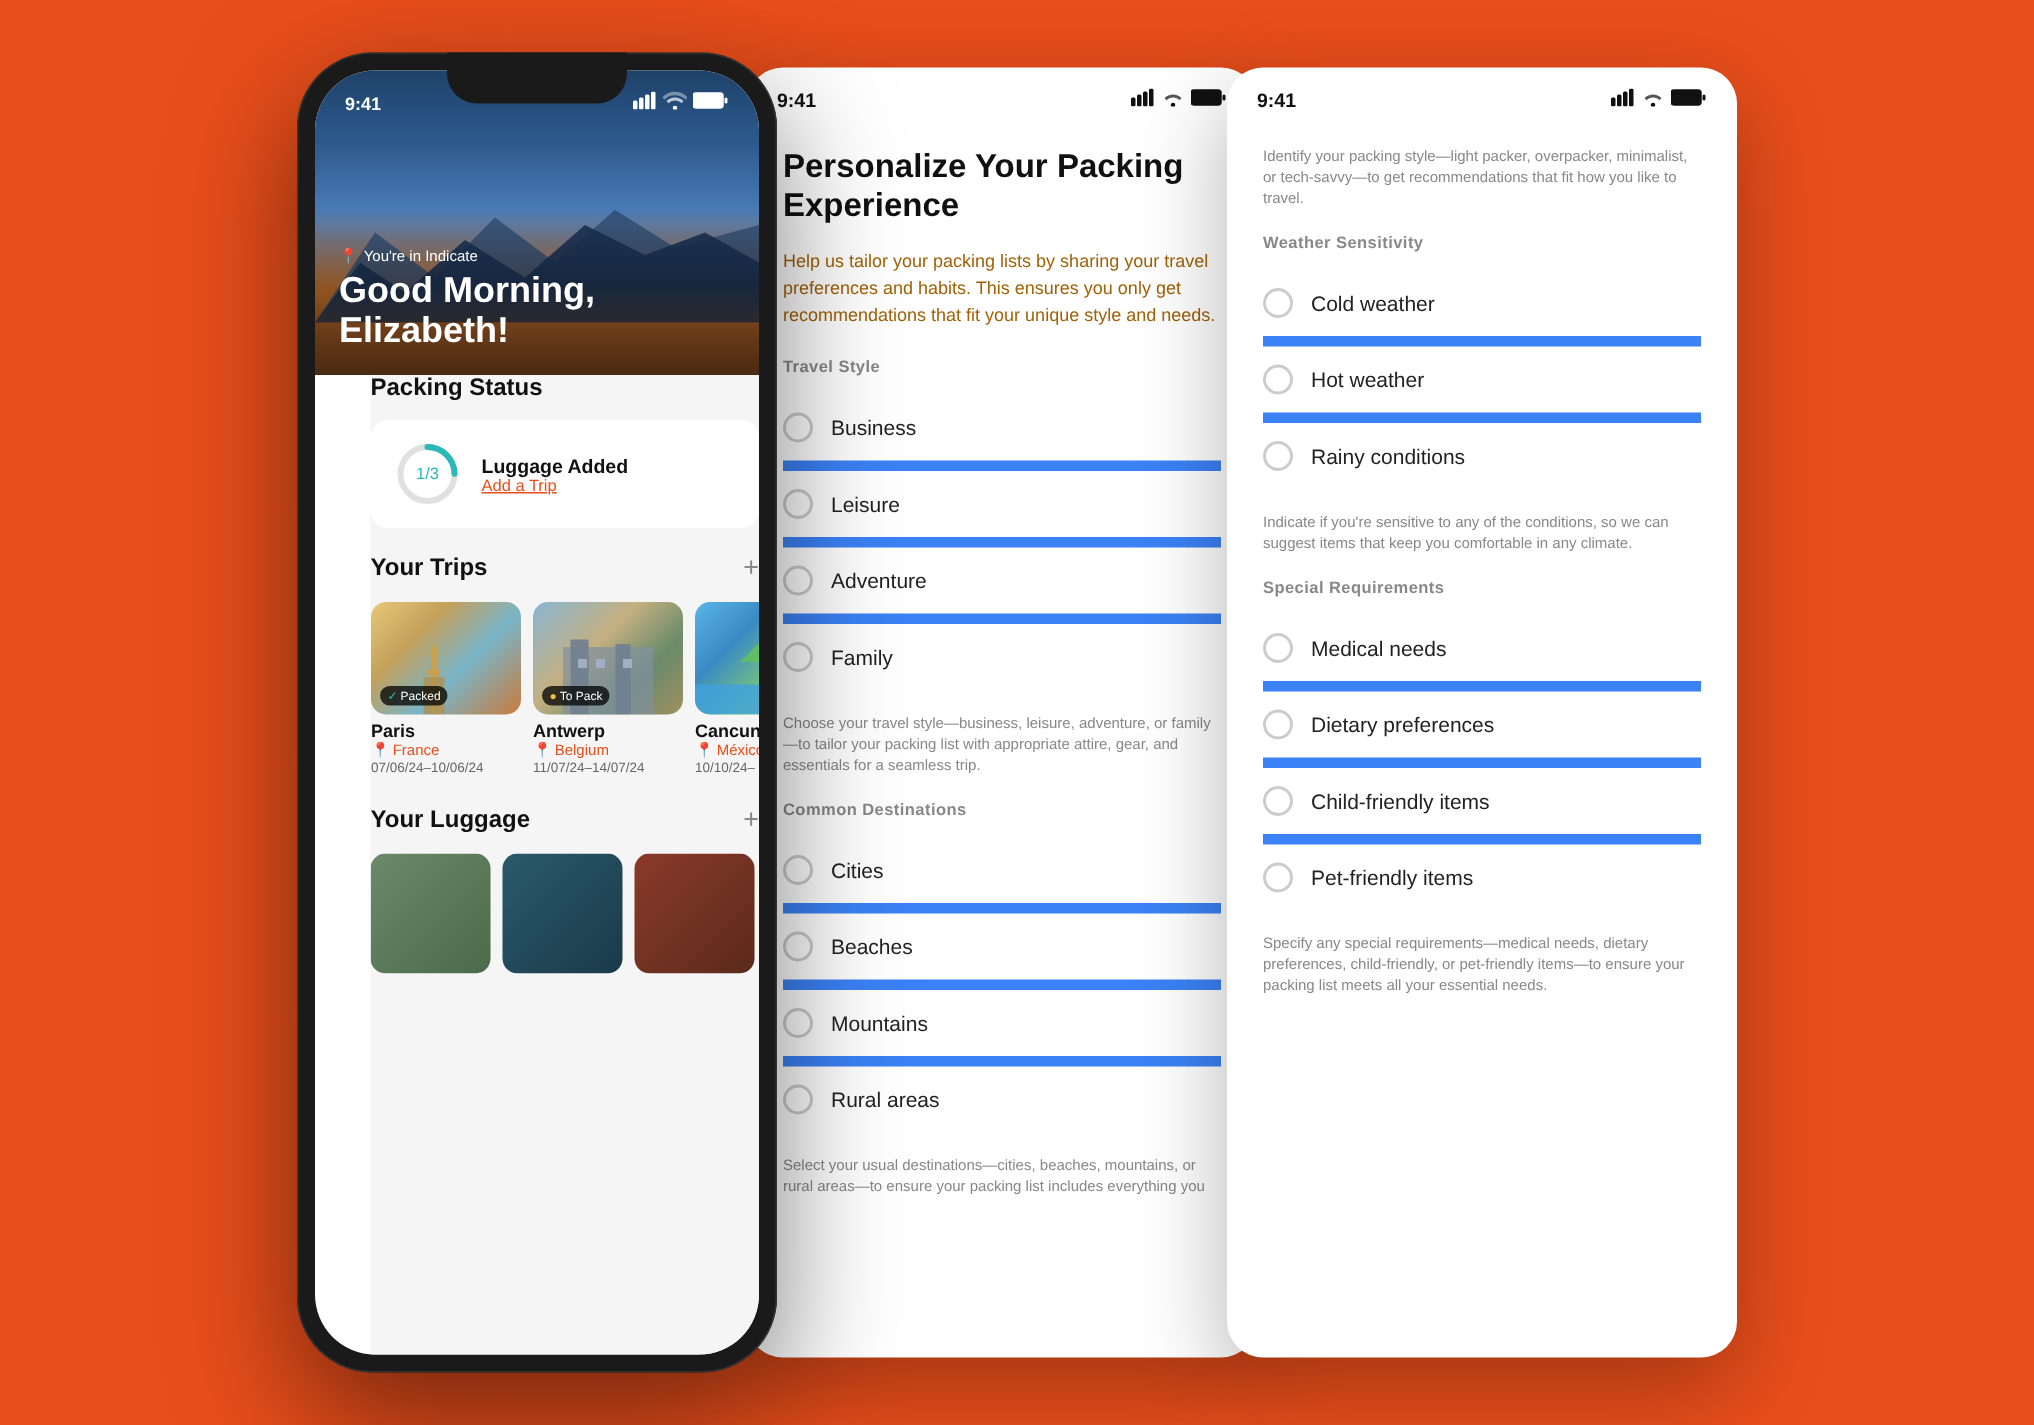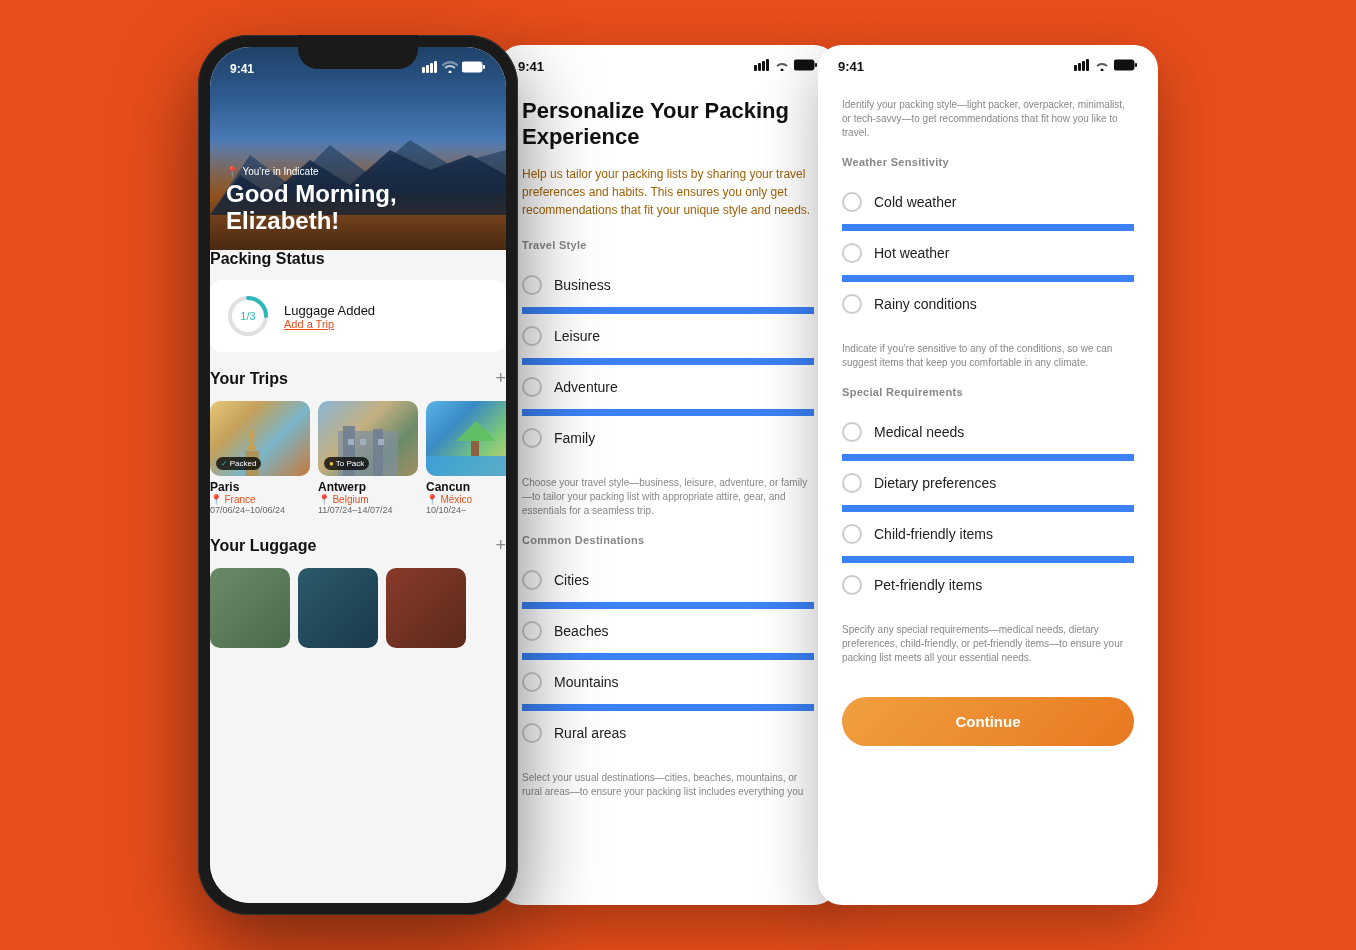--- a/index.html
+++ b/index.html
@@ -104,20 +104,21 @@
       font-size: 24px;
       font-weight: 800;
       line-height: 1.1;
     }
 
     
     .app-content {
       background: #f5f5f5;
       overflow-y: auto;
       height: calc(100% - 170px);
+      margin-left: 37px;
     }
 
     .section-header {
       display: flex;
       justify-content: space-between;
       align-items: center;
       margin-bottom: 12px;
     }
 
     .section-title {
@@ -165,21 +166,21 @@
       top: 50%;
       left: 50%;
       transform: translate(-50%, -50%);
       font-size: 11px;
       font-weight: 400;
       color: #2ab8b8;
     }
 
     .packing-info h4 {
       font-size: 13px;
-      font-weight: 400;
+      font-weight: 700;
       color: #111;
     }
 
     .add-trip-link {
       font-size: 11px;
       color: #e84e1b;
       text-decoration: underline;
     }
 
     .trips-scroll {
@@ -689,17 +690,16 @@
           <div class="radio-circle"></div>
           <span class="radio-label">Child-friendly items</span>
         </div>
         <div class="radio-option">
           <div class="radio-circle"></div>
           <span class="radio-label">Pet-friendly items</span>
         </div>
       </div>
       <p class="hint-text">Specify any special requirements—medical needs, dietary preferences, child-friendly, or pet-friendly items—to ensure your packing list meets all your essential needs.</p>
 
-      <button class="continue-btn">Continue</button>
     </div>
   </div>
 
 </div>
 
 </body></html>

